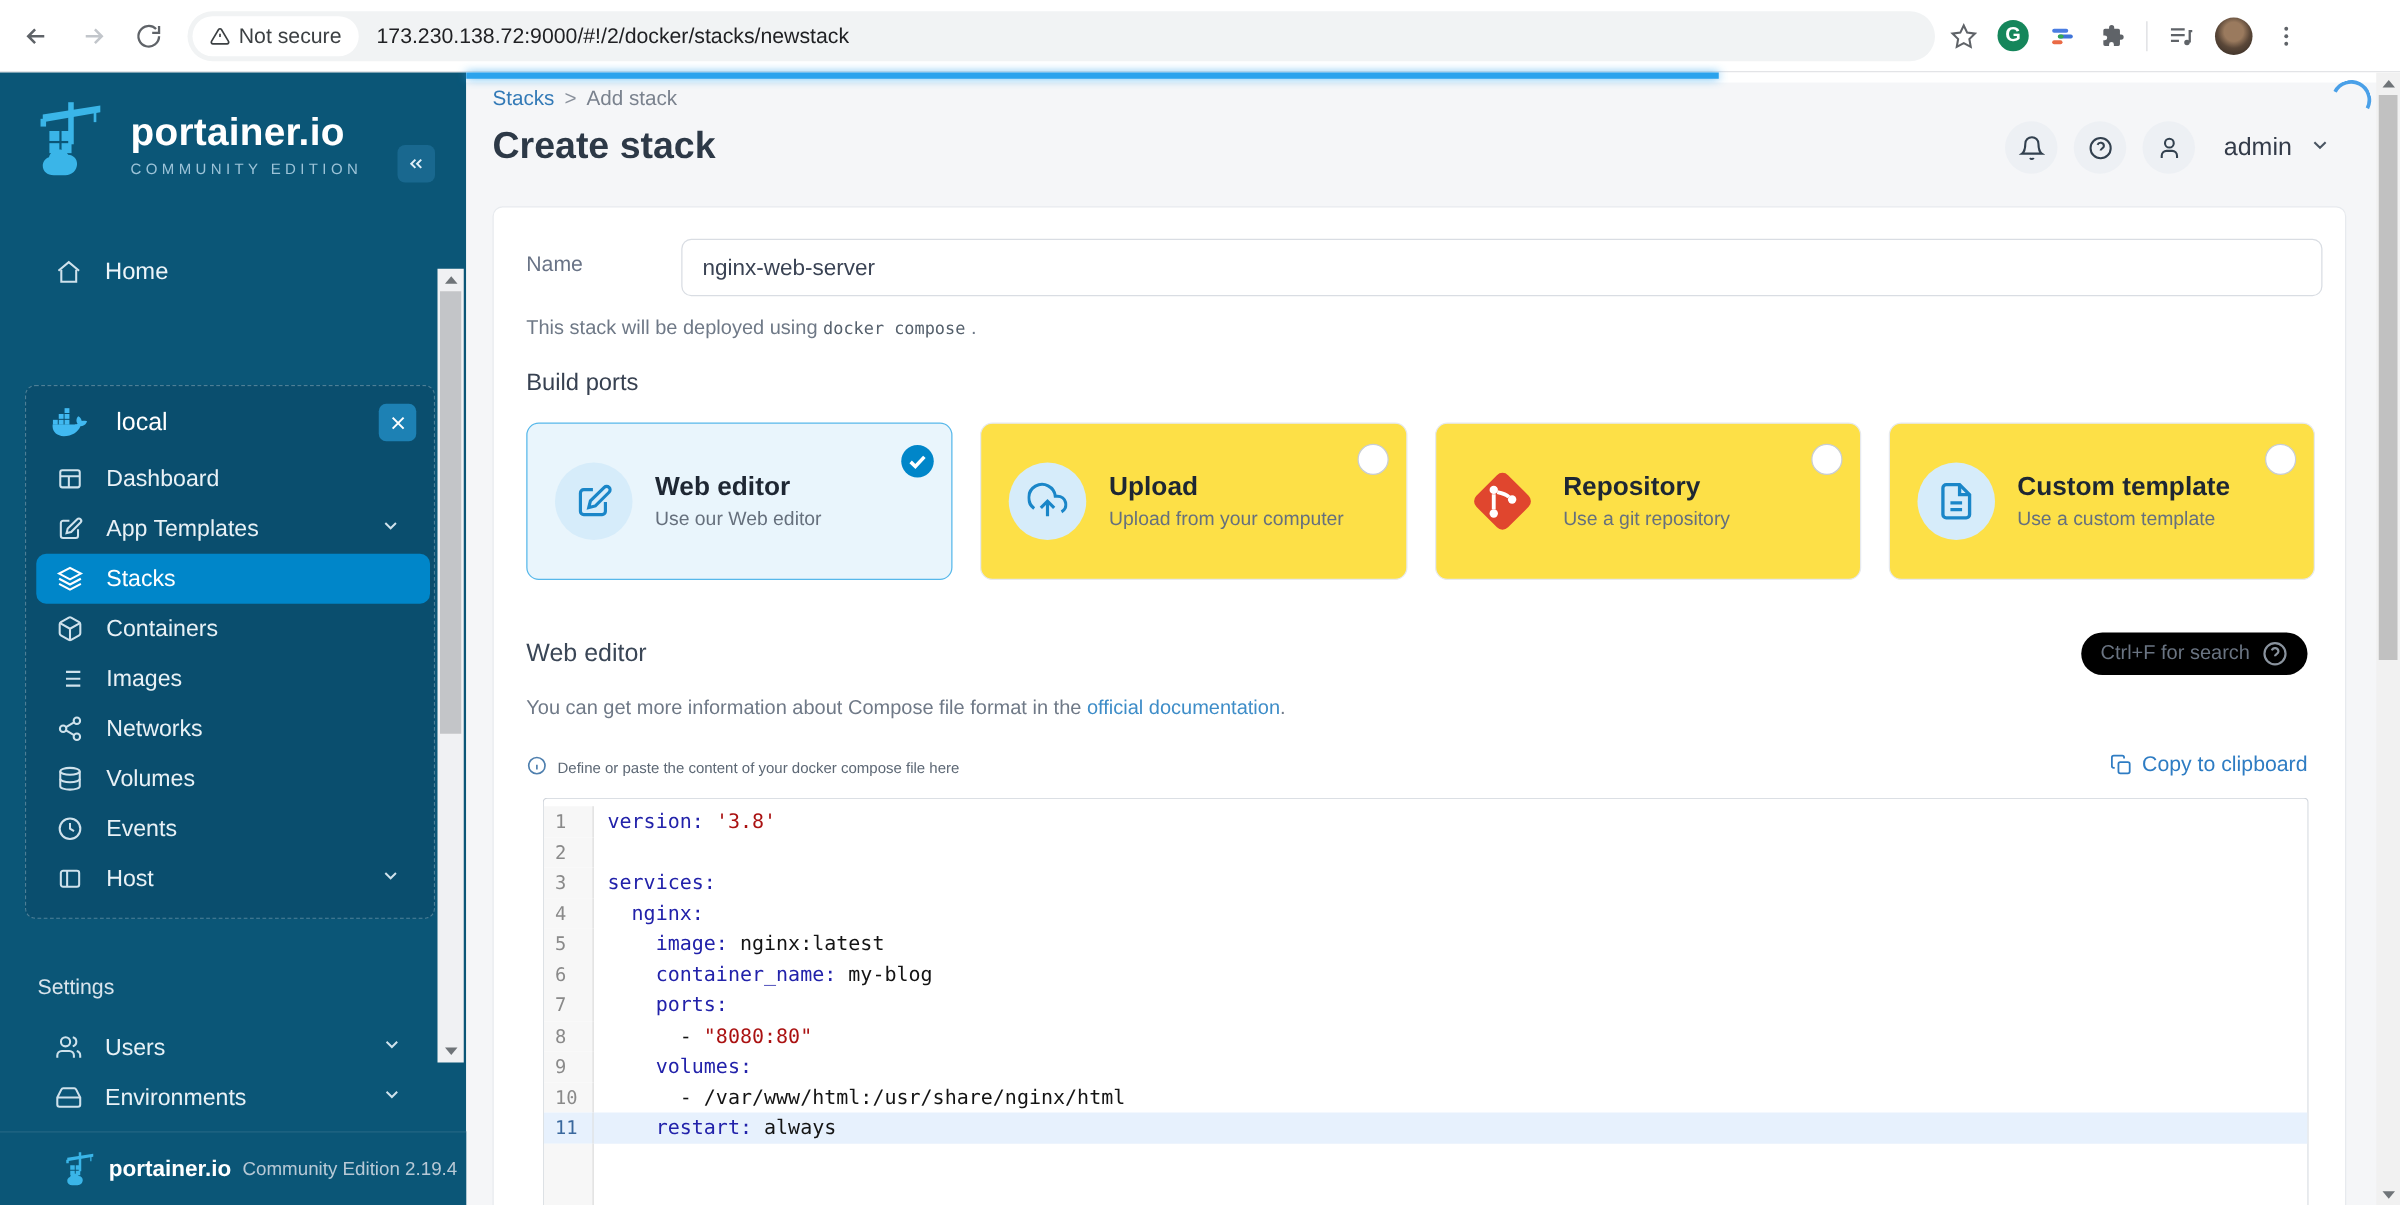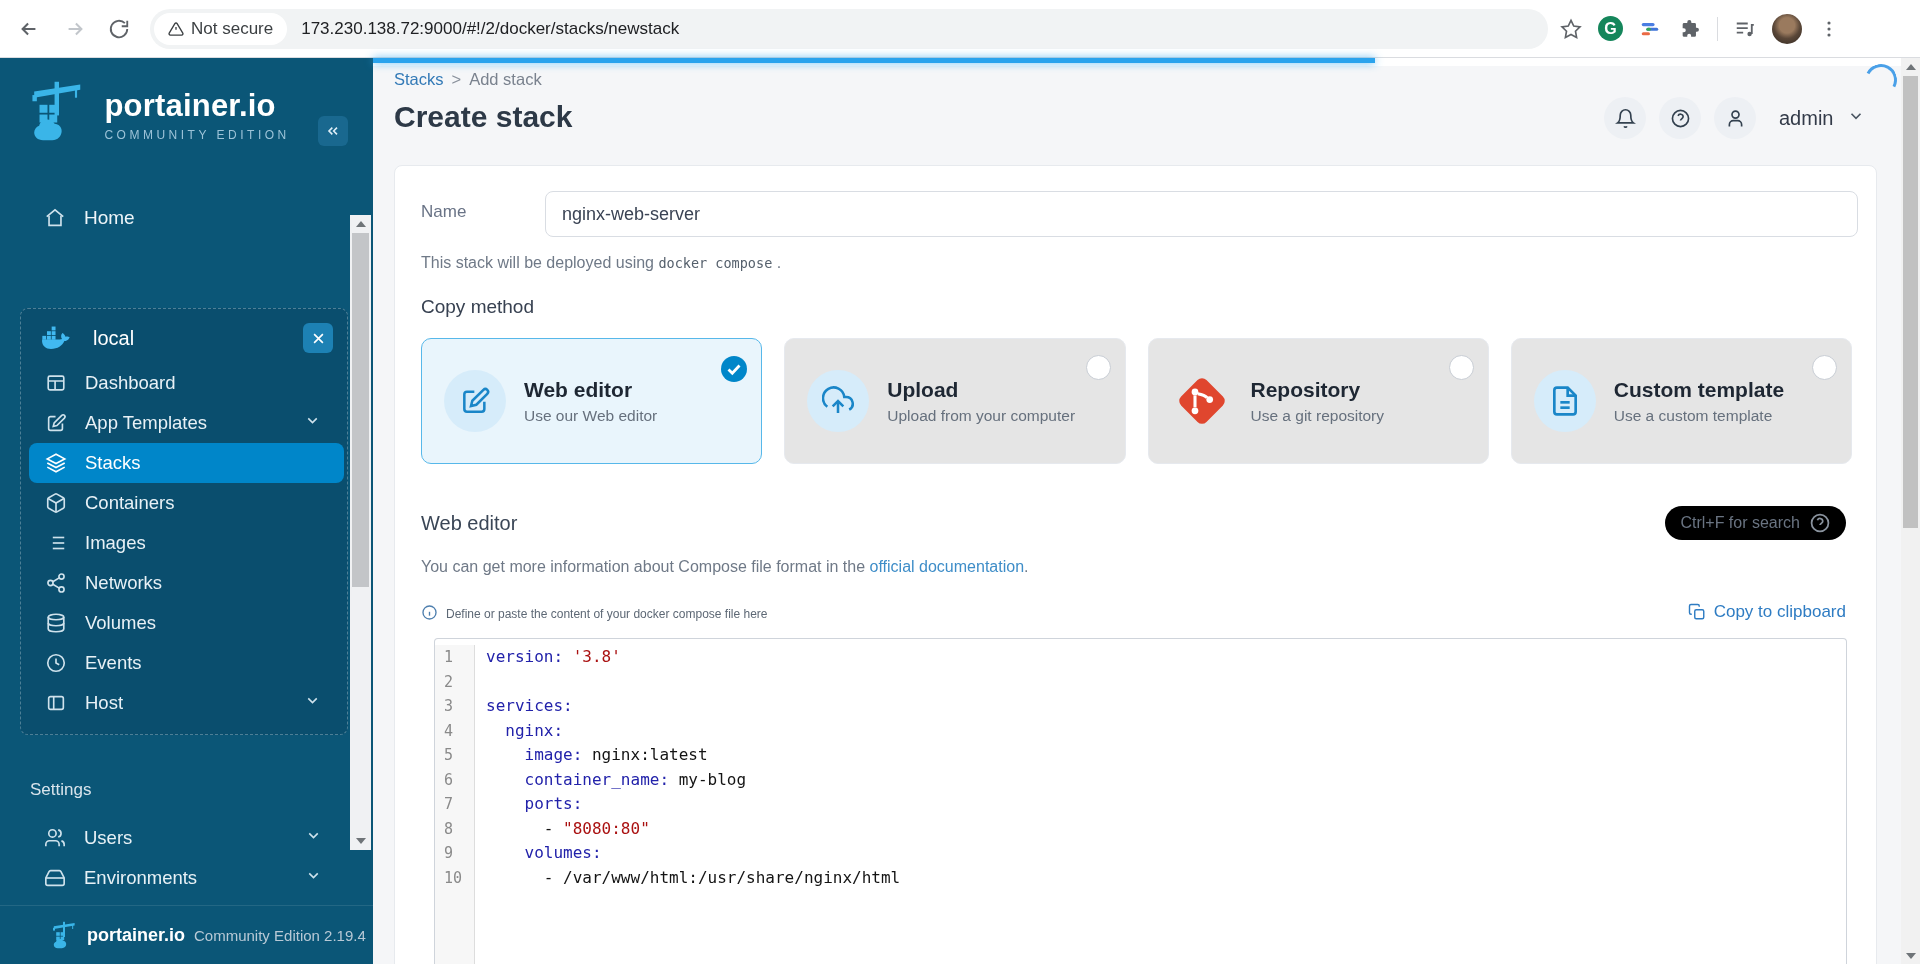--- a/index.html
+++ b/index.html
@@ -104,21 +104,21 @@
   .panel { position:absolute; left:21px; top:107px; width:1483px; height:840px; background:#fff;
     border:1px solid #e7eaee; border-radius:8px 8px 0 0; }
   .name-label { position:absolute; left:26px; top:36px; font-size:17px; color:#697386; }
   .name-input { position:absolute; left:150px; top:25px; width:1313px; height:46px; border:1px solid #d9dde3;
     border-radius:8px; padding:0 16px; font-size:18px; color:#3a4354; background:#fff; outline:none;
     font-family:"Liberation Sans", sans-serif; }
   .deploy-note { position:absolute; left:26px; top:88px; font-size:16px; color:#6f7987; }
   .deploy-note code { font-family:"DejaVu Sans Mono", monospace; font-size:13.5px; color:#55606c; }
   .build-label { position:absolute; left:26px; top:130px; font-size:19px; font-weight:500; color:#374151; }
   .cards { position:absolute; left:26px; top:172px; width:1431px; display:flex; gap:22px; }
-  .card { position:relative; flex:1; height:126px; background:#e5e5e5; border:1px solid #e6e9ee;
+  .card { position:relative; flex:1; height:126px; background:#fde047; border:1px solid #e6e9ee;
     border-radius:10px; display:flex; align-items:center; padding-left:22px; gap:18px; cursor:pointer; }
   .card.selected { background:#e9f5fc; border-color:#57b8ea; }
   .card-icon { width:62px; height:62px; border-radius:50%; background:#d6ecfa; display:flex;
     align-items:center; justify-content:center; color:#1a86c8; flex:0 0 auto; }
   .card.repo .card-icon { background:transparent; }
   .card-icon svg { width:32px; height:32px; }
   .card.repo .card-icon svg { width:56px; height:56px; }
   .card-title { font-size:21px; font-weight:700; color:#1e2733; }
   .card-sub { font-size:15.5px; color:#66707d; margin-top:5px; }
   .card-badge { position:absolute; top:16px; right:13px; width:28px; height:28px; }
@@ -487,21 +487,21 @@
 
     <div class="panel">
       <div class="name-label">Name</div>
       <input class="name-input" type="text" value="nginx-web-server" style="">
       <div class="deploy-note">
         <span>This stack will be deployed using</span>
         <code>docker compose</code>
         <span>.</span>
       </div>
 
-      <div class="build-label">Copy method</div>
+      <div class="build-label">Build ports</div>
       <div class="cards" id="method-cards">
           <div class="card selected">
             <div class="card-icon">
               <svg viewBox="0 0 24 24" fill="none" stroke="currentColor" stroke-width="1.9">
                 <path d="M11.5 5H6a2 2 0 0 0-2 2v11a2 2 0 0 0 2 2h11a2 2 0 0 0 2-2v-5.5"></path>
                 <path d="M18.3 3.7a2 2 0 0 1 2.9 2.9L13 14.8 9 15.8l1-4z"></path>
               </svg>
             </div>
             <div>
               <div class="card-title">Web editor</div>
@@ -626,20 +626,24 @@
             <span class="ed-code"><span>      - </span><span class="seg-str">"8080:80"</span></span>
           </div>
           <div class="ed-row">
             <span class="ed-gut">9</span>
             <span class="ed-code"><span>    </span><span class="seg-key">volumes:</span></span>
           </div>
           <div class="ed-row">
             <span class="ed-gut">10</span>
             <span class="ed-code"><span>      - /var/www/html:/usr/share/nginx/html</span></span>
           </div>
+          <div class="ed-row active">
+            <span class="ed-gut">11</span>
+            <span class="ed-code"><span>    </span><span class="seg-key">restart:</span><span> always</span></span>
+          </div>
           <div class="ed-fill">
             <span class="ed-gut"></span>
             <span class="ed-code"></span>
           </div>
         </div>
     </div>
   </div>
 
   <div class="win-scroll">
     <div class="ws-arrow up">

